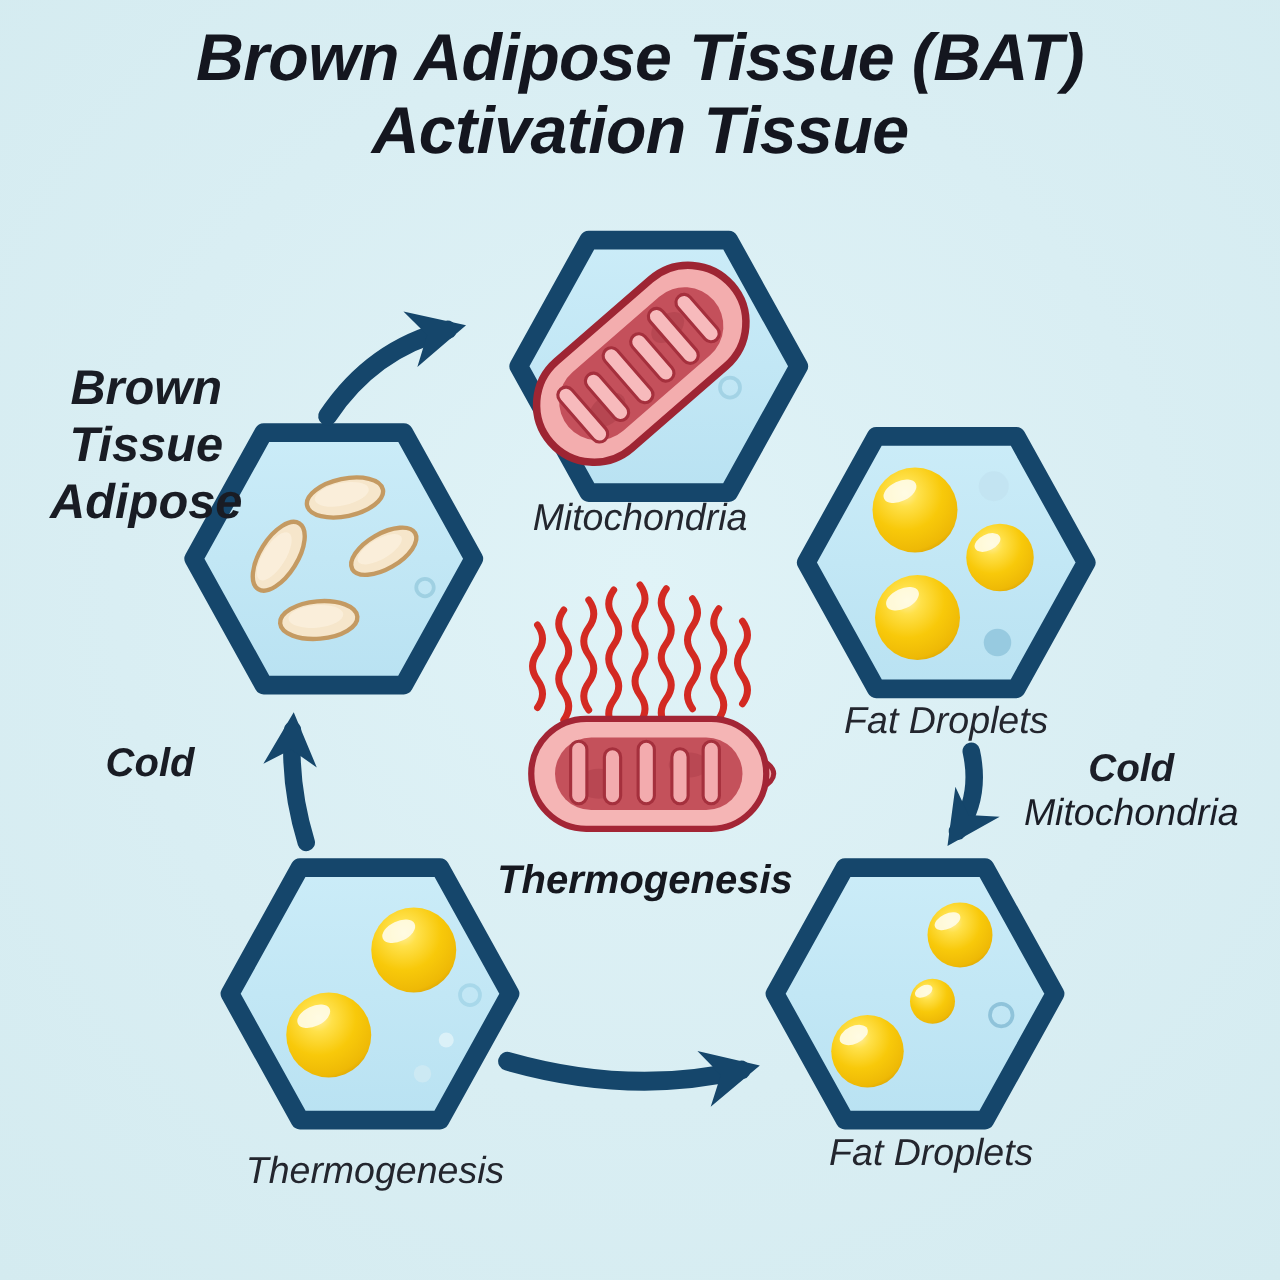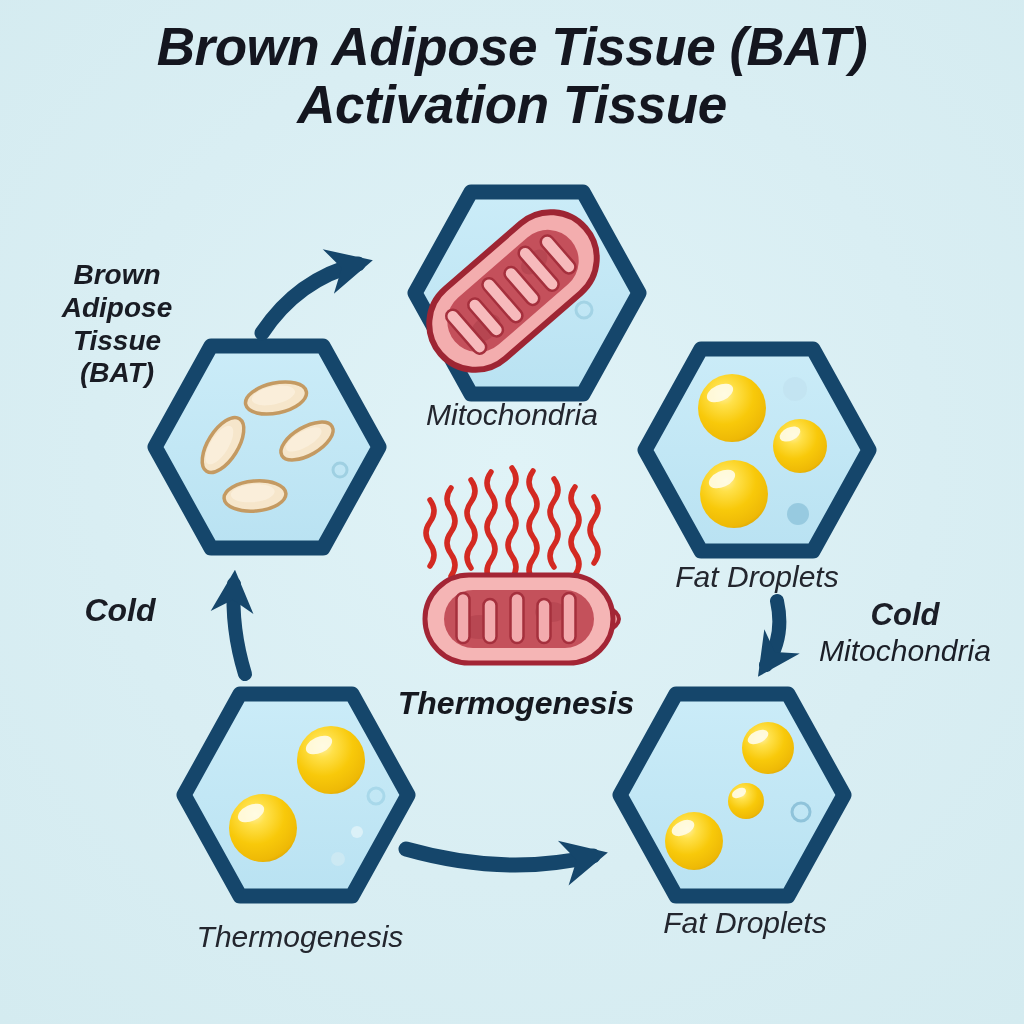--- a/index.html
+++ b/index.html
@@ -12,21 +12,21 @@
     color:#1b1e27;
     font-style:italic;
   }
   .svg-layer{position:absolute;left:0;top:0;}
   .label{position:absolute;text-align:center;}
   .title{
     left:0;top:18px;width:1024px;
     font-size:53px;font-weight:800;line-height:1.1;
     letter-spacing:-0.5px;color:#14161f;
   }
-  .bat-label{left:32px;top:259px;width:170px;font-size:28px;font-weight:700;line-height:1.17;color:#191c24;}
+  .bat-label{left:32px;top:288px;width:170px;font-size:39px;font-weight:700;line-height:1.17;color:#191c24;}
   .bat-label span{display:block;}
   .mito-label{left:362px;top:398px;width:300px;font-size:30px;font-weight:400;color:#23262e;}
   .fdr-label{left:607px;top:560px;width:300px;font-size:30px;font-weight:400;color:#23262e;}
   .coldmito-label{left:770px;top:596px;width:270px;line-height:1.2;color:#1b1e27;}
   .coldmito-label .l1{display:block;font-size:31px;font-weight:700;}
   .coldmito-label .l2{display:block;font-size:30px;font-weight:400;}
   .thermo-center-label{left:366px;top:685px;width:300px;font-size:32px;font-weight:700;color:#15181f;}
   .coldexp-label{left:20px;top:592px;width:200px;font-size:32px;font-weight:700;line-height:1.17;color:#191c24;}
   .coldexp-label span{display:block;}
   .thermo-bottom-label{left:150px;top:920px;width:300px;font-size:30px;font-weight:400;color:#23262e;}
@@ -172,23 +172,22 @@
     </g>
   </svg>
 
   <div class="label title">
     <span>Brown Adipose Tissue (BAT)</span><br>
     <span>Activation Tissue</span>
   </div>
 
   <div class="label bat-label">
     <span>Brown</span>
+    <span>Tissue</span>
     <span>Adipose</span>
-    <span>Tissue</span>
-    <span>(BAT)</span>
   </div>
 
   <div class="label mito-label">Mitochondria</div>
 
   <div class="label fdr-label">Fat Droplets</div>
 
   <div class="label coldmito-label">
     <span class="l1">Cold</span>
     <span class="l2">Mitochondria</span>
   </div>

